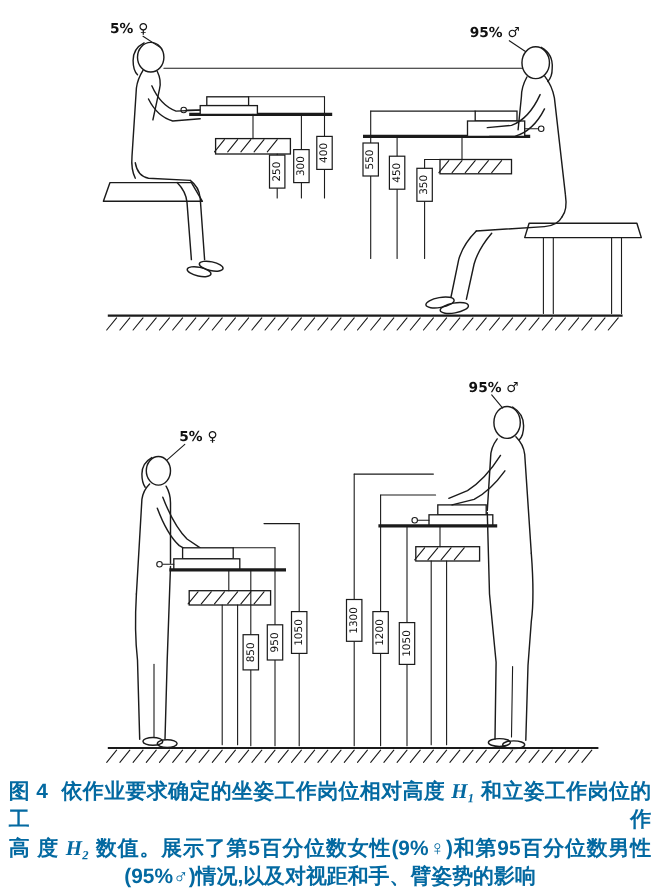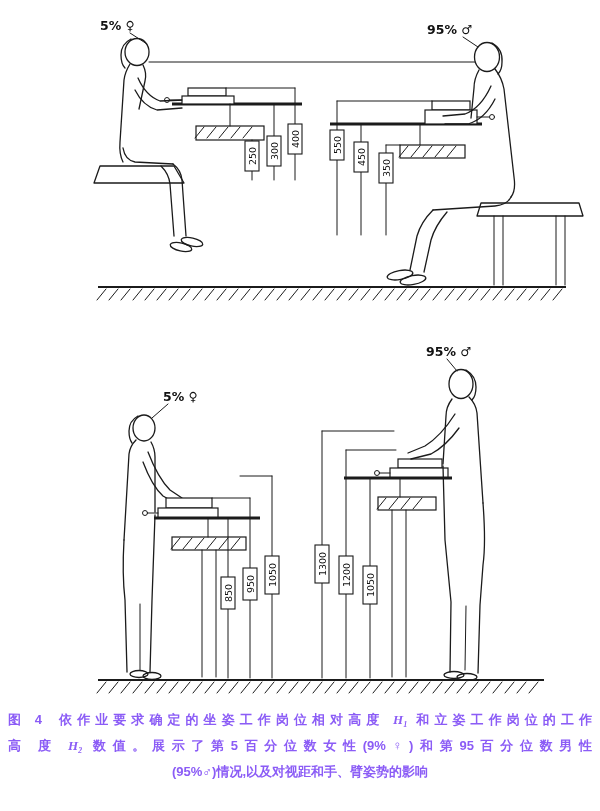--- a/index.html
+++ b/index.html
@@ -11,21 +11,21 @@
   svg{display:block;}
   .ln{fill:none;stroke:#1b1b1b;stroke-width:1.3;stroke-linecap:round;stroke-linejoin:round;}
   .thin{stroke-width:1;}
   .thick{stroke-width:3;stroke-linecap:butt;}
   .gnd{stroke-width:2;stroke-linecap:butt;}
   .equip{fill:#ffffff;stroke:#1b1b1b;stroke-width:1.2;}
   .dimbox{fill:#ffffff;stroke:#1b1b1b;stroke-width:1.1;}
   .dimtxt{font:9.5px "DejaVu Sans",sans-serif;fill:#111;}
   .plabel{font:600 12.5px "DejaVu Sans",sans-serif;fill:#111;}
   .caption{padding:2px 8px 0 8px;}
-  .cap-line{margin:0;font-weight:700;font-size:13px;line-height:26px;color:#8b5cf6;}
+  .cap-line{margin:0;font-weight:700;font-size:19px;line-height:26px;color:#0369a1;}
   .cap-justify{text-align:justify;text-align-last:justify;}
   .cap-center{text-align:center;text-align-last:center;}
   .fig-no{margin-right:12px;}
   .var{font-family:"Liberation Serif",serif;font-style:italic;font-weight:700;}
 </style>
 </head>
 <body>
 
 <div class="page">
 

